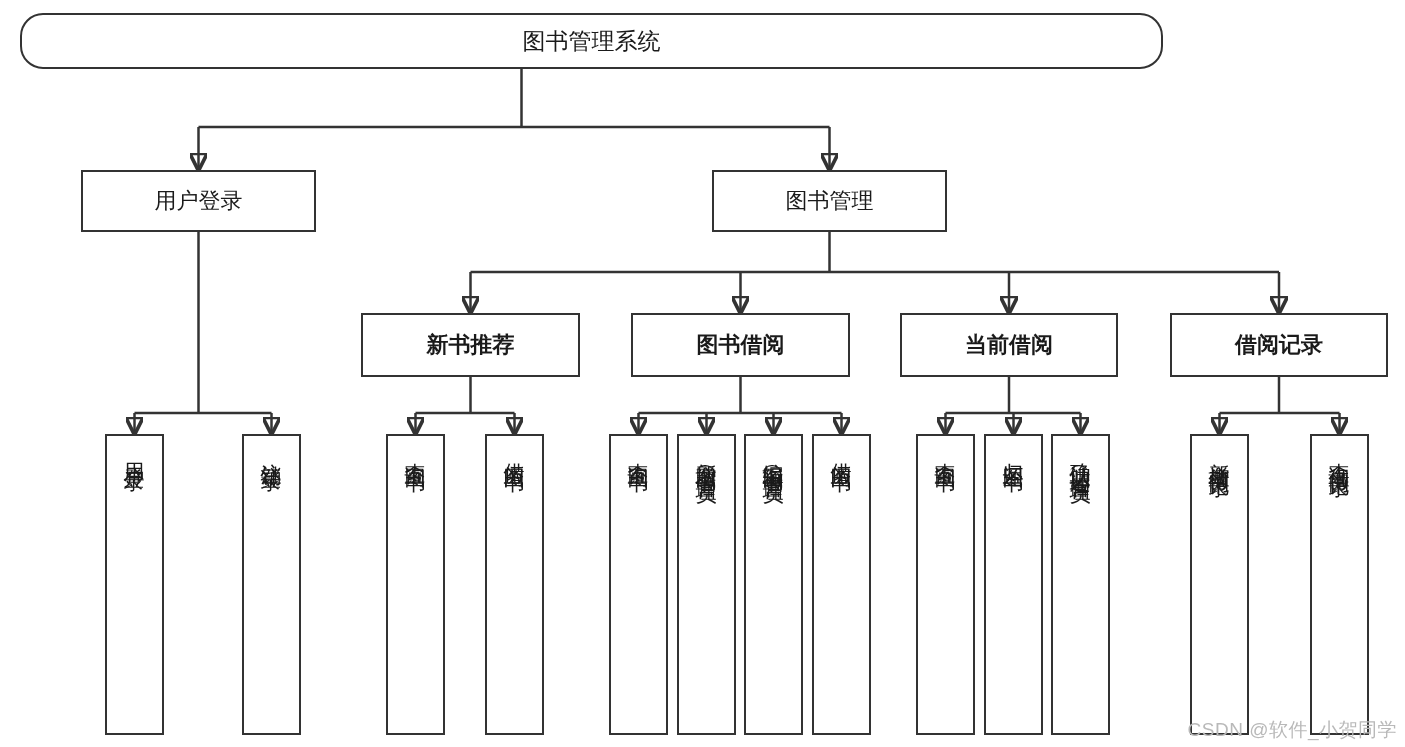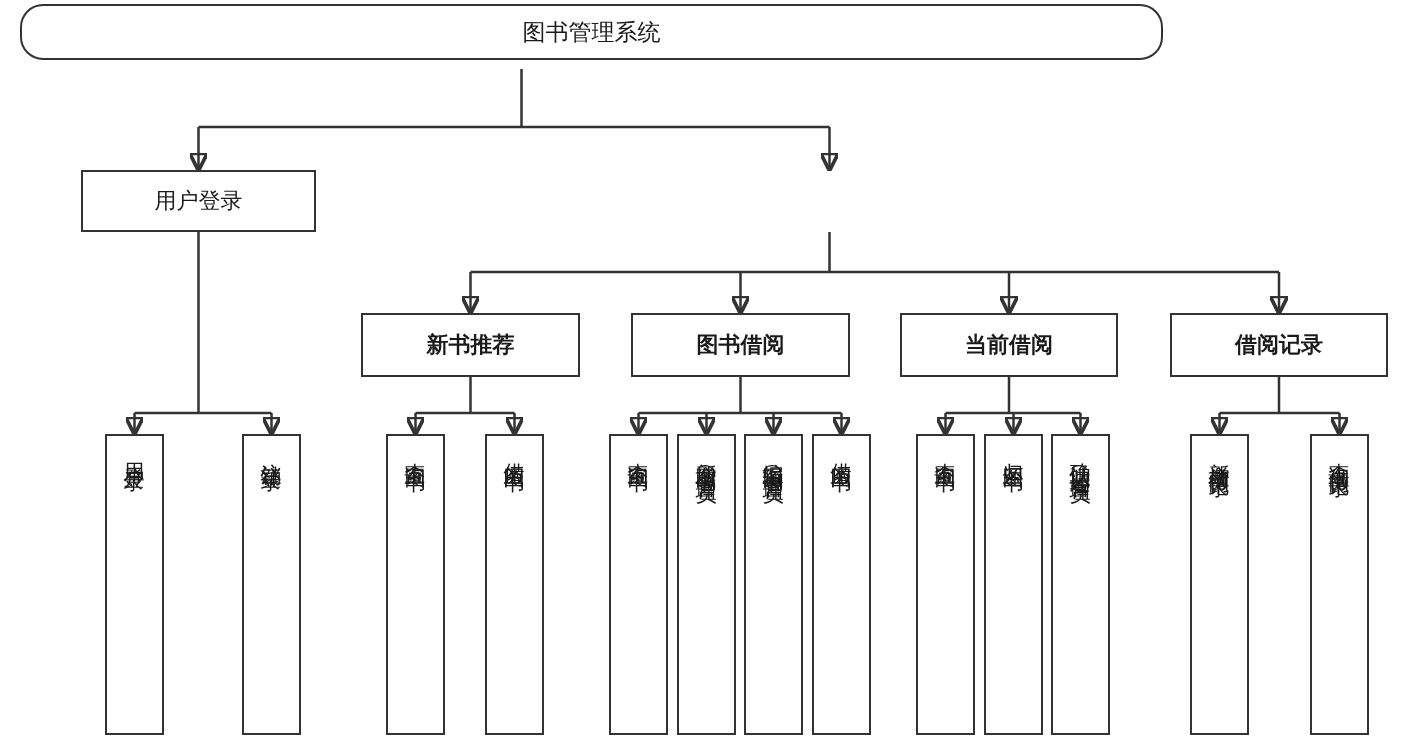--- a/index.html
+++ b/index.html
@@ -118,26 +118,29 @@
         <line x1="945.5" y1="413" x2="945.5" y2="432" marker-end="url(#arrow)"></line>
         <line x1="1013.5" y1="413" x2="1013.5" y2="432" marker-end="url(#arrow)"></line>
         <line x1="1080.5" y1="413" x2="1080.5" y2="432" marker-end="url(#arrow)"></line>
         <line x1="1279" y1="377" x2="1279" y2="413"></line>
         <line x1="1219.5" y1="413" x2="1339.5" y2="413"></line>
         <line x1="1219.5" y1="413" x2="1219.5" y2="432" marker-end="url(#arrow)"></line>
         <line x1="1339.5" y1="413" x2="1339.5" y2="432" marker-end="url(#arrow)"></line>
       </g>
   </svg>
 
-  <div class="node root" style="left: 20px; top: 4px; width: 1143px; height: 56px; border-radius: 23px;">
+  <div class="node root" style="left: 20px; top: 13px; width: 1143px; height: 56px; border-radius: 23px;">
     <span>图书管理系统</span>
   </div>
 
   <div class="node lvl2" style="left: 81px; top: 170px; width: 235px; height: 62px;">
     <span>用户登录</span>
+  </div>
+  <div class="node lvl2" style="left: 712px; top: 170px; width: 235px; height: 62px;">
+    <span>图书管理</span>
   </div>
 
   <div class="node lvl3" style="left: 361px; top: 313px; width: 219px; height: 64px;">
     <span>新书推荐</span>
   </div>
   <div class="node lvl3" style="left: 631px; top: 313px; width: 219px; height: 64px; align-items: center;">
     <span>图书借阅</span>
   </div>
   <div class="node lvl3" style="left: 900px; top: 313px; width: 218px; height: 64px; text-align: center;">
     <span>当前借阅</span>
@@ -179,14 +182,15 @@
   <div class="node leaf" style="left: 1051px; top: 434px; width: 59px; height: 301px;">
     <span class="vtext">确认归还（管理员）</span>
   </div>
   <div class="node leaf" style="left: 1190px; top: 434px; width: 59px; height: 301px;">
     <span class="vtext">新增借阅记录</span>
   </div>
   <div class="node leaf" style="left: 1310px; top: 434px; width: 59px; height: 301px;">
     <span class="vtext">查询借阅记录</span>
   </div>
 
+  <div class="watermark">CSDN @软件_小贺同学</div>
 
 </div>
 
 </body></html>

